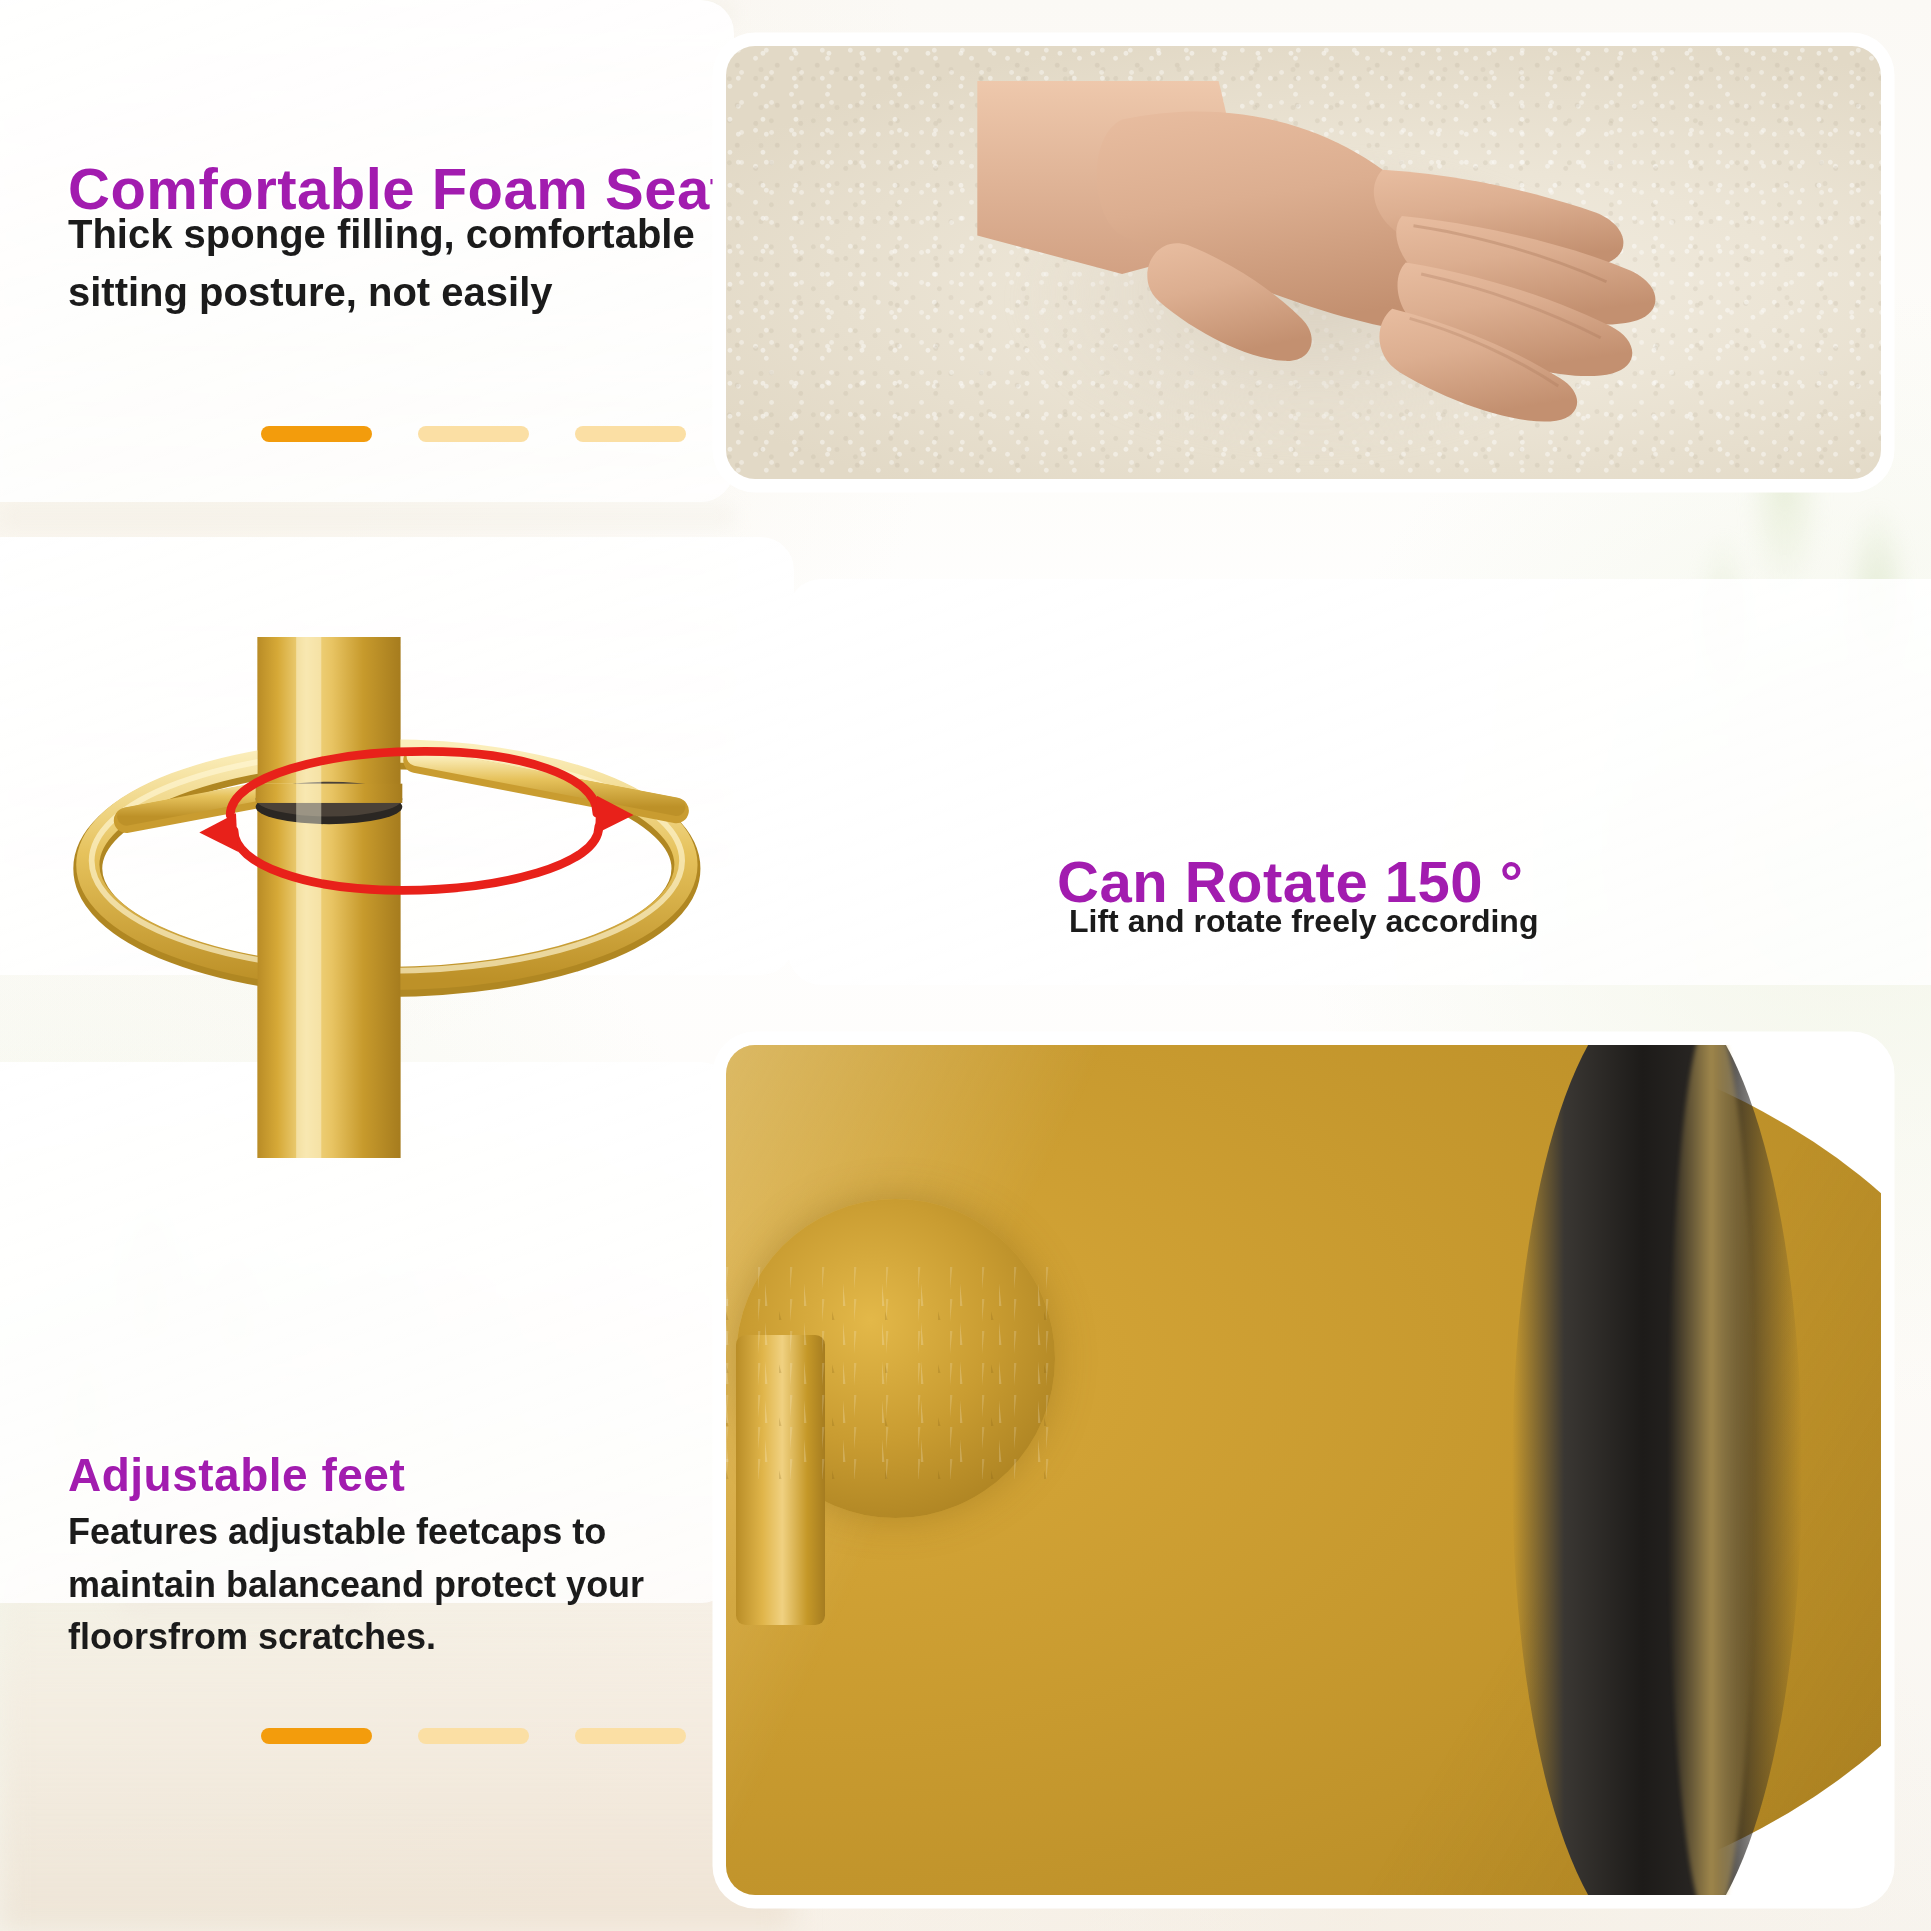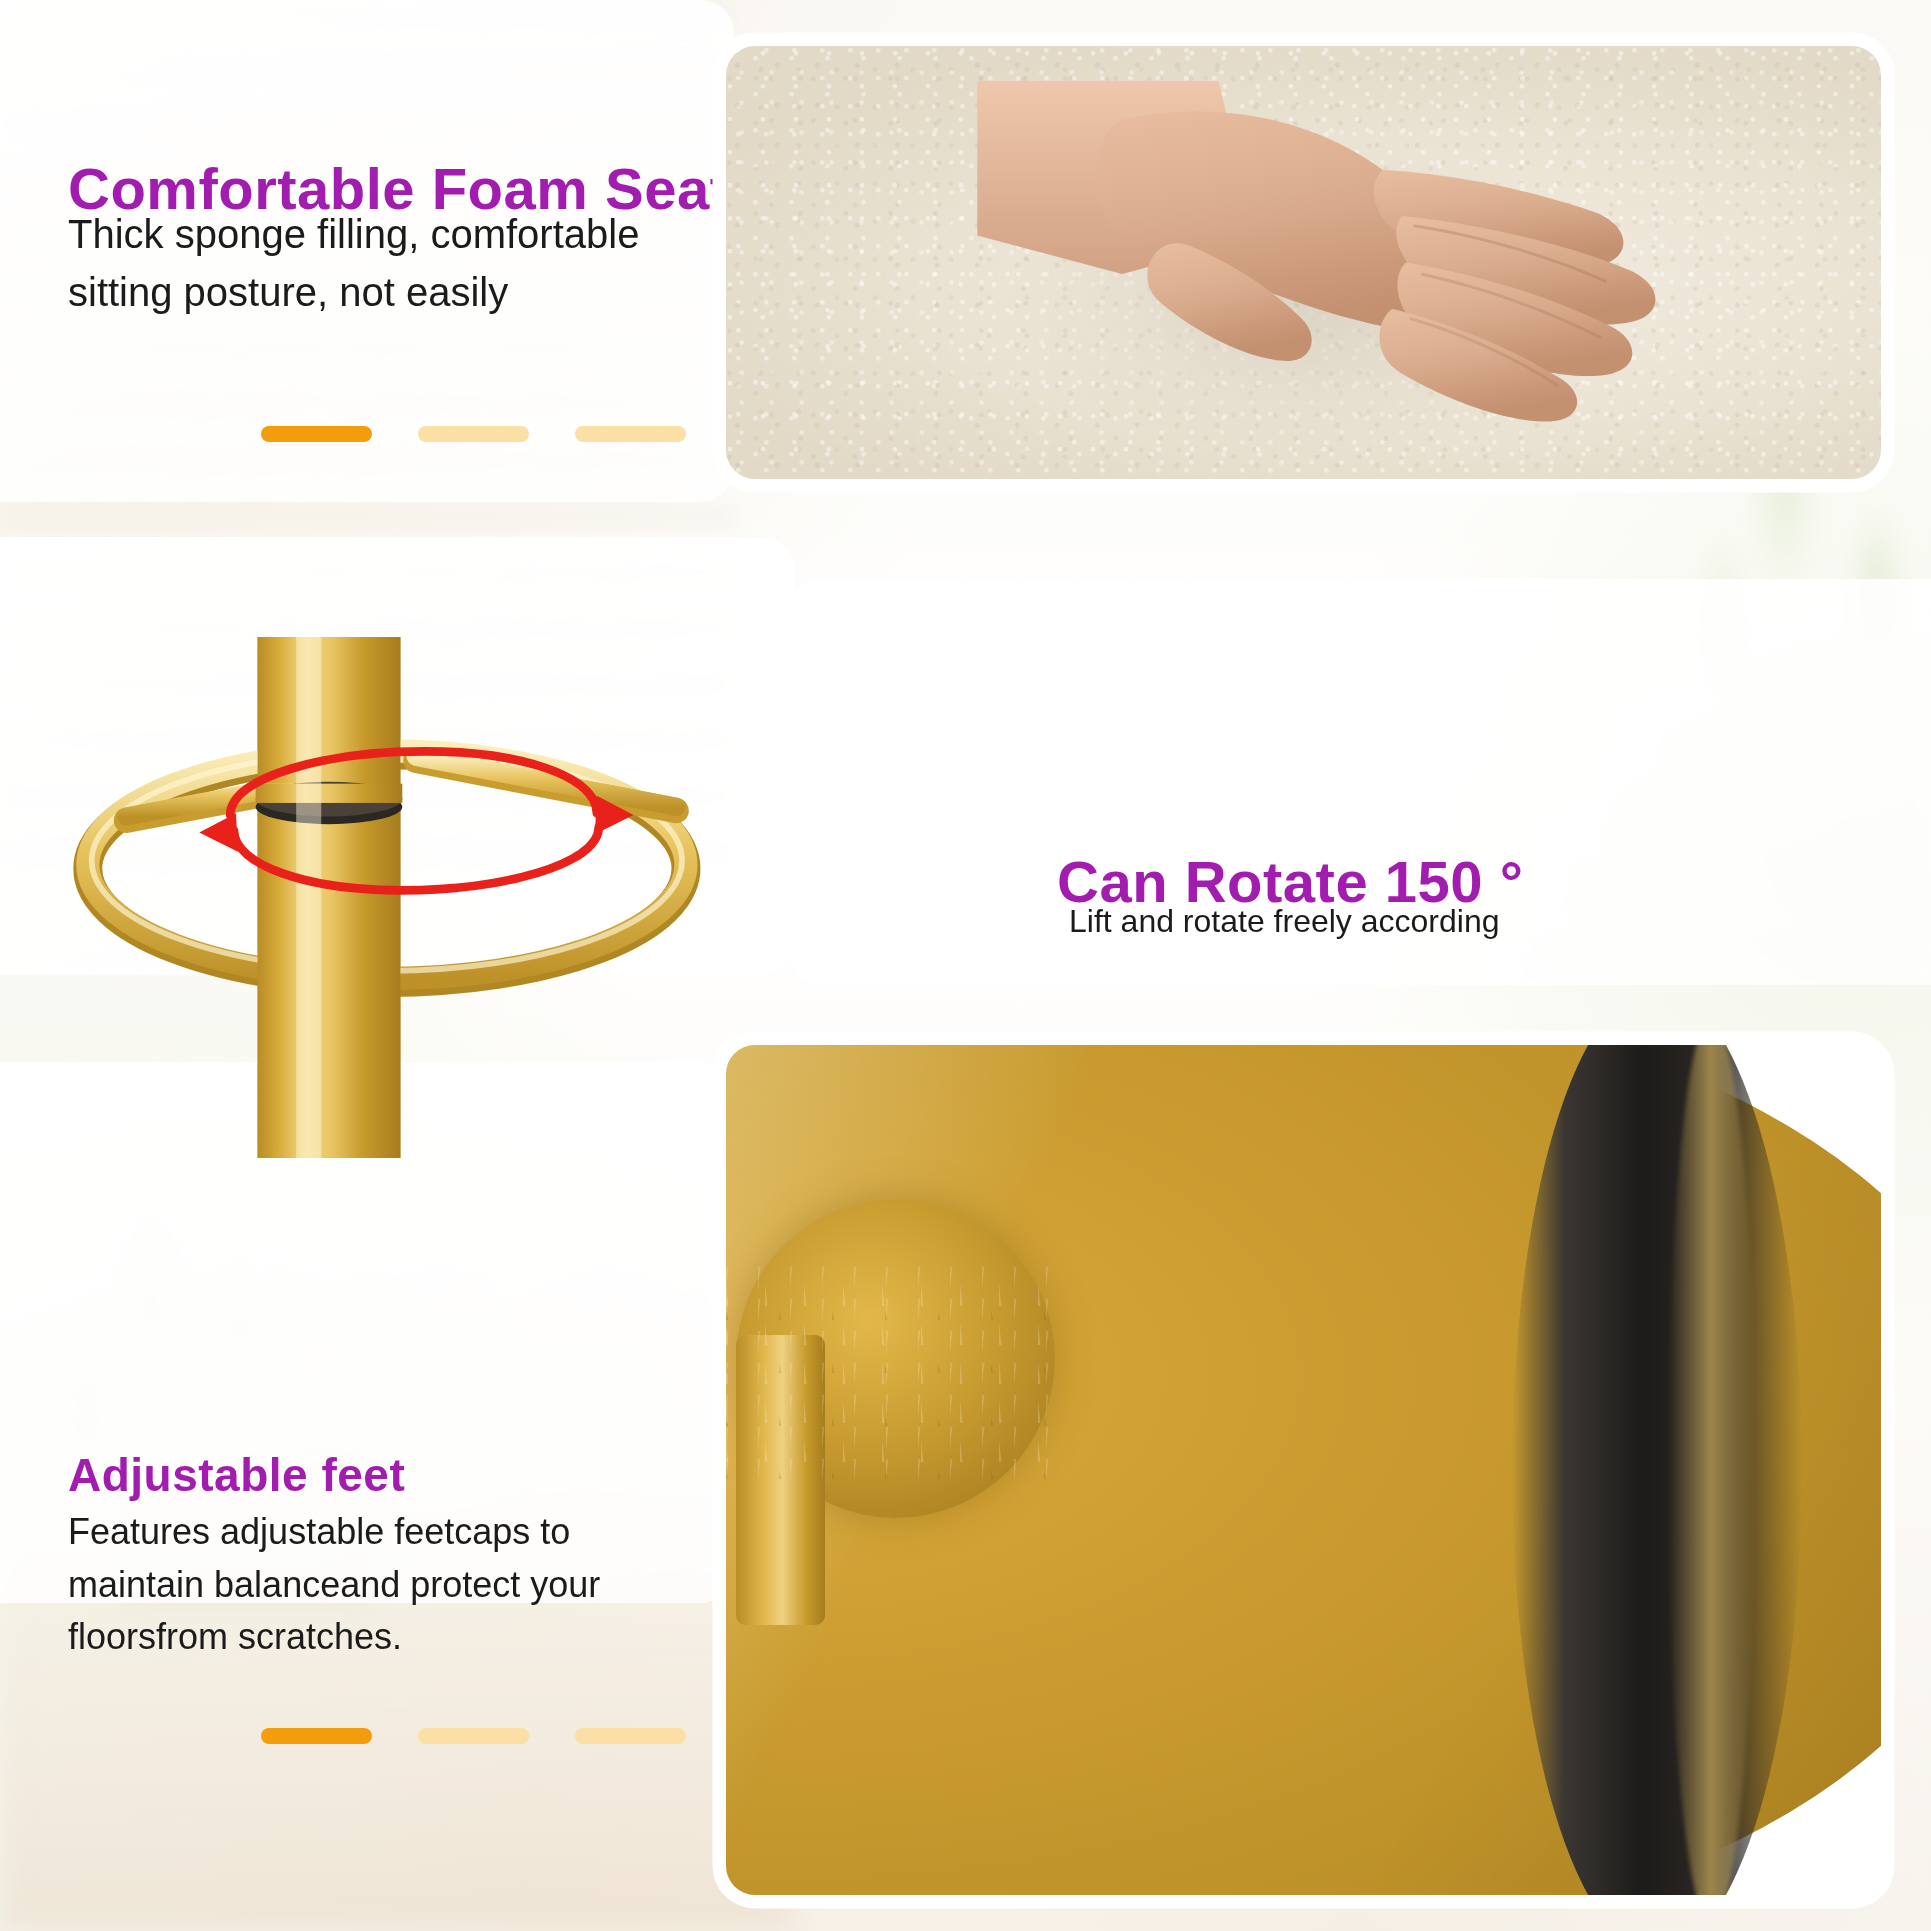--- a/index.html
+++ b/index.html
@@ -218,21 +218,21 @@
        1.9px 0 0 rgba(255,255,255,.9), -1.9px 0 0 rgba(255,255,255,.9),
        0 1.9px 0 rgba(255,255,255,.9),  0 -1.9px 0 rgba(255,255,255,.9),
        0 0 11.6px rgba(255,255,255,.95);
   }
   .body-text {
     position: absolute;
     font-family: "Liberation Sans Narrow", "Liberation Sans", sans-serif;
     font-stretch: condensed;
     color: #1b1b1b;
     line-height: 1.46;
-    font-weight: 400;
+    font-weight: 700;
   }
   .body-text span { display: block; }
 
   
   .dashes { position: absolute; display: flex; align-items: center; }
   .dash { height: 16.4px; border-radius: 8.7px; }
 
   
   .rot-arrows { position: absolute; left: 116px; top: 734px; width: 541px; height: 193px; }
 </style>

